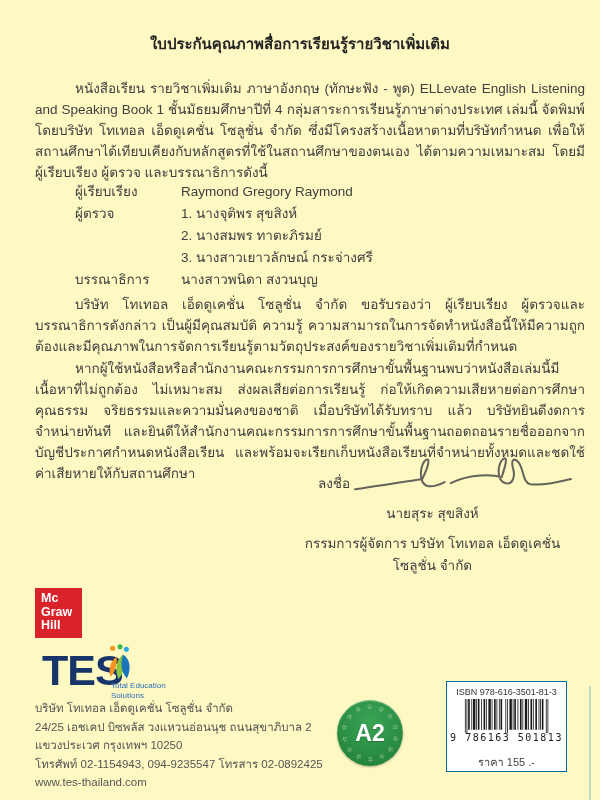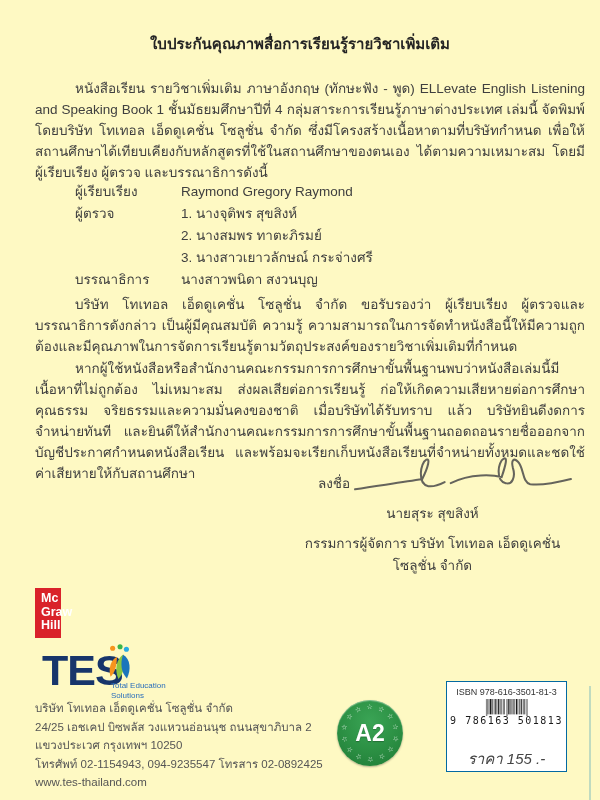--- a/index.html
+++ b/index.html
@@ -27,21 +27,21 @@
   .credit-label { width:80px; flex:0 0 80px; }
   .credit-value { flex:1; }
   .sign-block { position:absolute; left:285px; top:452px; width:295px; }
   .sign-row { position:relative; height:48px; }
   .sign-label { position:absolute; left:33px; top:20px; font-size:13.5px; }
   .sign-svg { position:absolute; left:68px; top:0; }
   .sign-name { text-align:center; font-size:13.5px; margin-top:2px; }
   .sign-role { text-align:center; font-size:13.5px; margin-top:8px; }
   
   .mh-logo {
-    position:absolute; left:35px; top:588px; width:26px; height:50px;
+    position:absolute; left:35px; top:588px; width:47px; height:50px;
     background:#d9222a; color:#fff; padding:4px 0 0 6px;
     font-weight:bold; font-size:12.5px; line-height:13.5px; letter-spacing:0;
   }
   
   .tes-logo { position:absolute; left:42px; top:644px; width:170px; height:56px; }
   .tes-text {
     position:absolute; left:0; top:6px; font-size:43px; line-height:40px;
     font-weight:bold; color:#17356b; letter-spacing:-1px;
     font-family:"Liberation Sans","DejaVu Sans",sans-serif;
   }
@@ -80,21 +80,21 @@
   .isbn-box {
     position:absolute; left:446px; top:681px; width:121px; height:91px;
     background:#fff; border:1px solid #0369a1;
     display:flex; flex-direction:column; align-items:center;
   }
   .isbn-label { font-size:9px; color:#333; margin-top:5px; white-space:nowrap; }
   .isbn-digits {
     font-family:"DejaVu Sans Mono","Liberation Mono",monospace;
     font-size:10px; letter-spacing:1.5px; color:#1a1a1a; margin-top:-1px; white-space:nowrap;
   }
-  .isbn-price { font-size:15px; color:#444; margin-top:21px;font-style:italic; }
+  .isbn-price { font-size:11px; color:#444; margin-top:10px; }
   .edge-line {
     position:absolute; left:589px; top:686px; width:2px; height:114px;
     background:#b5d6c0; opacity:.85;
   }
 </style>
 </head>
 <body>
 
 <div class="page">
 

